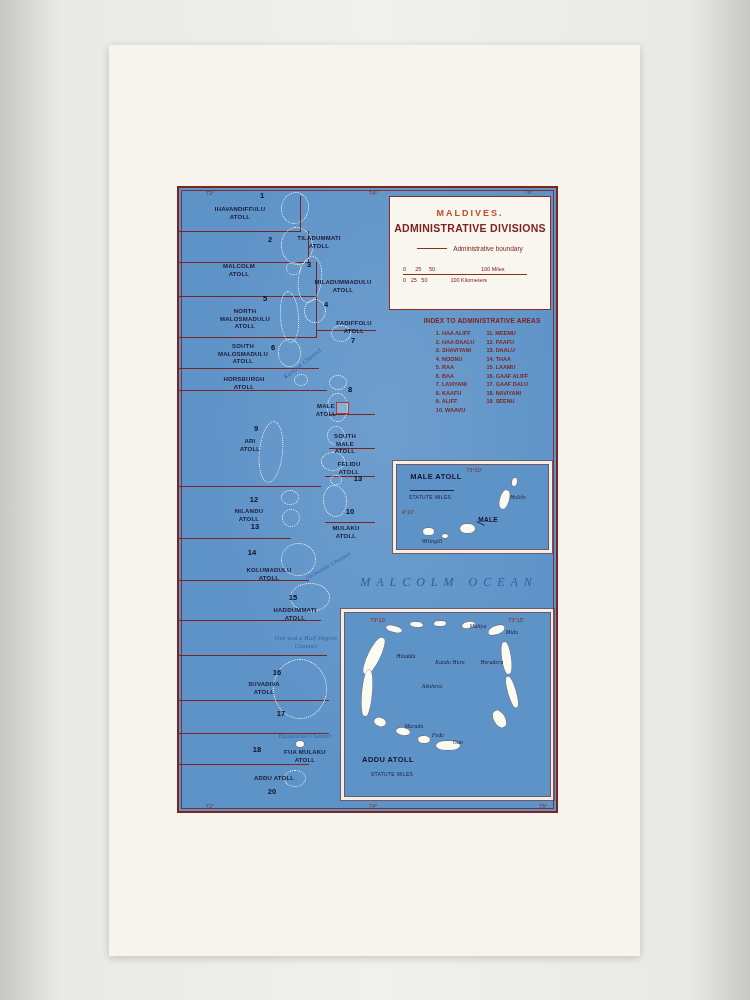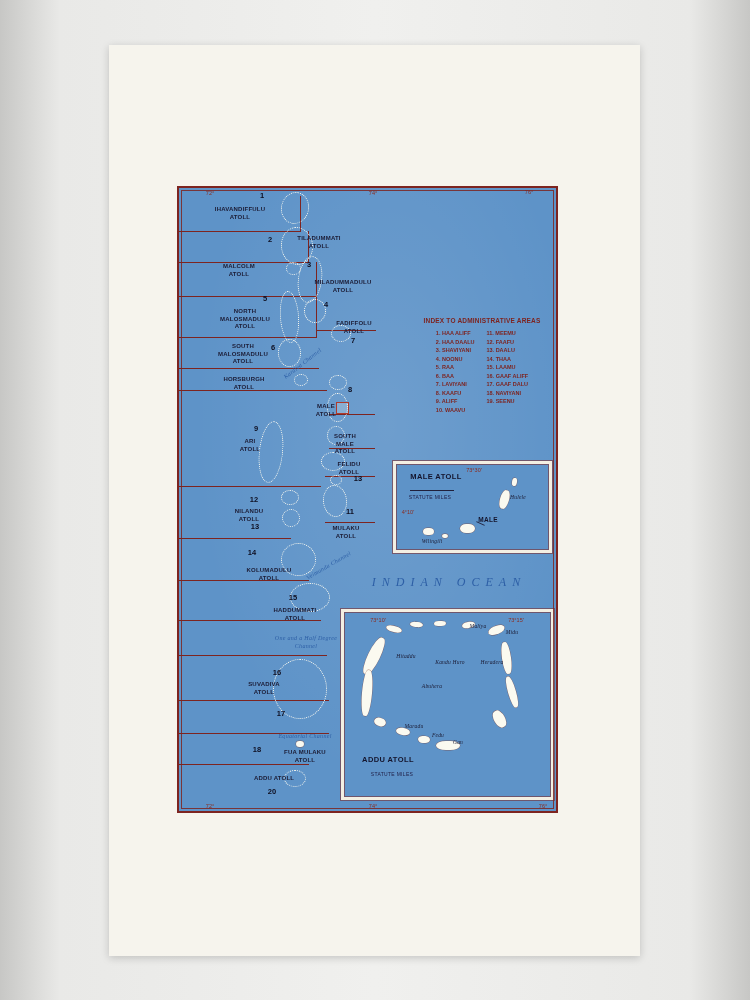--- a/index.html
+++ b/index.html
@@ -164,54 +164,67 @@
 ATOLL</div>
         <div class="lbl " style="transform: translate(-50%, -50%); left: 168px; top: 258px;">SOUTH
 MALE
 ATOLL</div>
         <div class="lbl " style="transform: translate(-50%, -50%); left: 172px; top: 282px;">FELIDU
 ATOLL</div>
         <div class="lbl num" style="transform: translate(-50%, -50%); left: 181px; top: 293px;">13</div>
         <div class="lbl num" style="transform: translate(-50%, -50%); left: 77px; top: 314px;">12</div>
         <div class="lbl " style="transform: translate(-50%, -50%); left: 72px; top: 329px;">NILANDU
 ATOLL</div>
-        <div class="lbl num" style="transform: translate(-50%, -50%); left: 173px; top: 326px;">11</div>
+        <div class="lbl num" style="transform: translate(-50%, -50%); left: 173px; top: 326px;">10</div>
         <div class="lbl num" style="transform: translate(-50%, -50%); left: 78px; top: 341px;">13</div>
         <div class="lbl " style="transform: translate(-50%, -50%); left: 169px; top: 346px;">MULAKU
 ATOLL</div>
         <div class="lbl num" style="transform: translate(-50%, -50%); left: 75px; top: 367px;">14</div>
         <div class="lbl " style="transform: translate(-50%, -50%); left: 92px; top: 388px;">KOLUMADULU
 ATOLL</div>
         <div class="lbl chan" style="transform: translate(-50%, -50%) rotate(-30deg); left: 152px; top: 380px;">Veimandu  Channel</div>
         <div class="lbl num" style="transform: translate(-50%, -50%); left: 116px; top: 412px;">15</div>
         <div class="lbl " style="transform: translate(-50%, -50%); left: 118px; top: 428px;">HADDUMMATI
 ATOLL</div>
         <div class="lbl chan" style="transform: translate(-50%, -50%); left: 129px; top: 456px;">One and a Half Degree
 Channel</div>
-        <div class="lbl ocean" style="transform: translate(-50%, -50%); left: 272px; top: 396px;">INDIAN   OCEAN</div>
+        <div class="lbl ocean" style="transform: translate(-50%, -50%); left: 272px; top: 396px;">MALCOLM   OCEAN</div>
         <div class="lbl num" style="transform: translate(-50%, -50%); left: 100px; top: 487px;">16</div>
         <div class="lbl " style="transform: translate(-50%, -50%); left: 87px; top: 502px;">SUVADIVA
 ATOLL</div>
         <div class="lbl num" style="transform: translate(-50%, -50%); left: 104px; top: 528px;">17</div>
         <div class="lbl chan" style="transform: translate(-50%, -50%); left: 128px; top: 551px;">Equatorial  Channel</div>
         <div class="lbl num" style="transform: translate(-50%, -50%); left: 80px; top: 564px;">18</div>
         <div class="lbl " style="transform: translate(-50%, -50%); left: 128px; top: 570px;">FUA MULAKU
 ATOLL</div>
         <div class="lbl " style="transform: translate(-50%, -50%); left: 97px; top: 593px;">ADDU ATOLL</div>
         <div class="lbl num" style="transform: translate(-50%, -50%); left: 95px; top: 606px;">20</div>
       </div>
     <div id="graticule" class="layer">
         <div class="lbl geo" style="transform: translate(-50%, -50%); left: 33px; top: 7px;">72°</div>
         <div class="lbl geo" style="transform: translate(-50%, -50%); left: 196px; top: 7px;">74°</div>
         <div class="lbl geo" style="transform: translate(-50%, -50%); left: 352px; top: 6px;">76°</div>
         <div class="lbl geo" style="transform: translate(-50%, -50%); left: 33px; top: 620px;">72°</div>
         <div class="lbl geo" style="transform: translate(-50%, -50%); left: 196px; top: 620px;">74°</div>
         <div class="lbl geo" style="transform: translate(-50%, -50%); left: 366px; top: 620px;">76°</div>
       </div>
 
+    <div class="title-box">
+      <div class="tb-title">MALDIVES.</div>
+      <div class="tb-sub">ADMINISTRATIVE  DIVISIONS</div>
+      <div class="tb-legend">
+        <span class="tb-line"></span>
+        <span class="tb-legend-label">Administrative boundary</span>
+      </div>
+      <div class="tb-scale">
+        <div class="tb-scale-row">0      25     50                              100 Miles</div>
+        <div class="tb-bar"></div>
+        <div class="tb-scale-row">0   25   50               100 Kilometers</div>
+      </div>
+    </div>
 
     <div class="index-box">
       <div class="idx-title">INDEX TO ADMINISTRATIVE AREAS</div>
       <div class="idx-cols">
         <div class="idx-col" id="index-col1">
             <div class="idx-item">1. HAA ALIFF</div>
             <div class="idx-item">2. HAA DAALU</div>
             <div class="idx-item">3. SHAVIYANI</div>
             <div class="idx-item">4. NOONU</div>
             <div class="idx-item">5. RAA</div>

